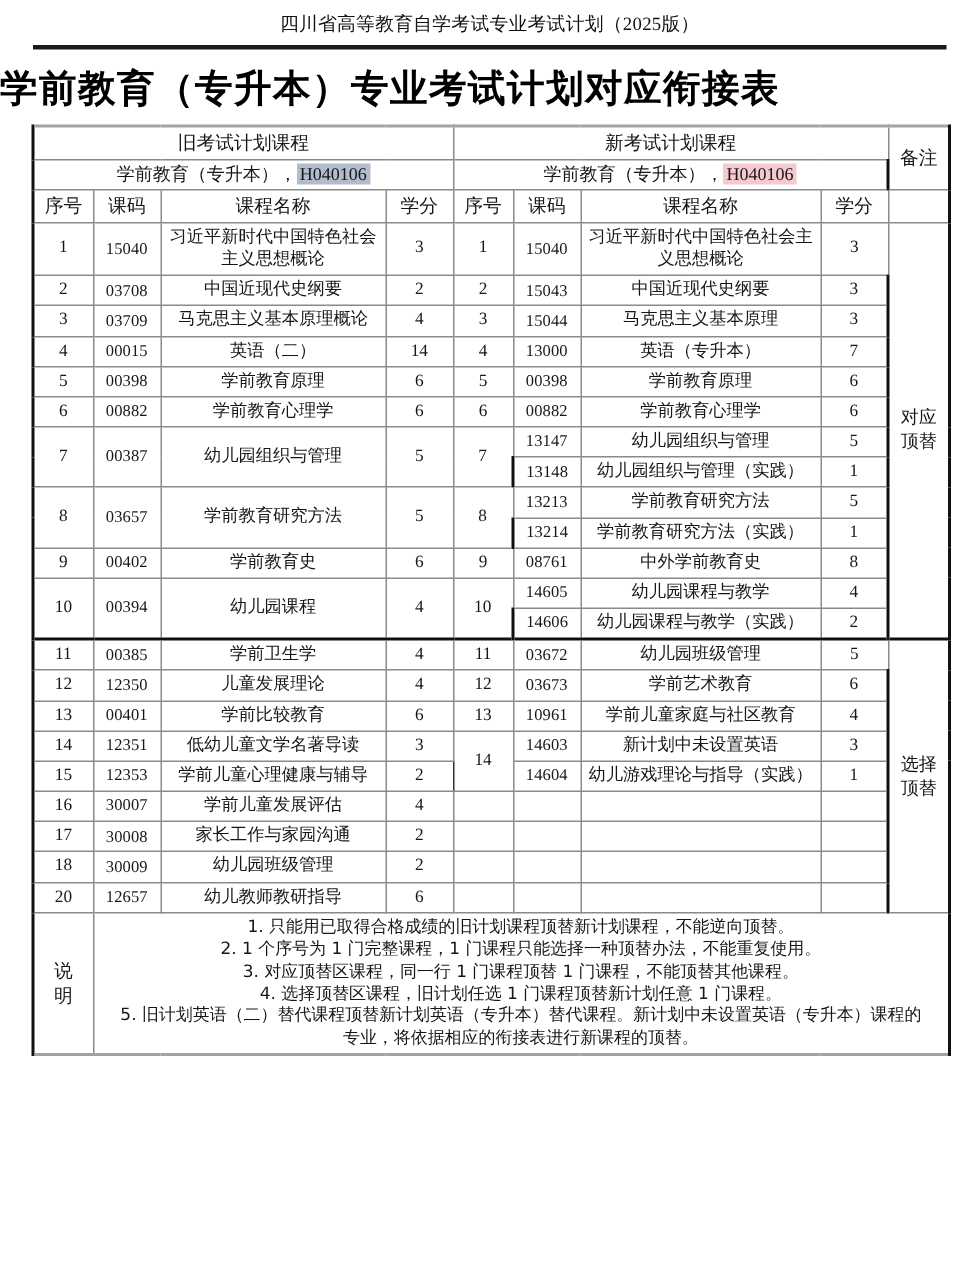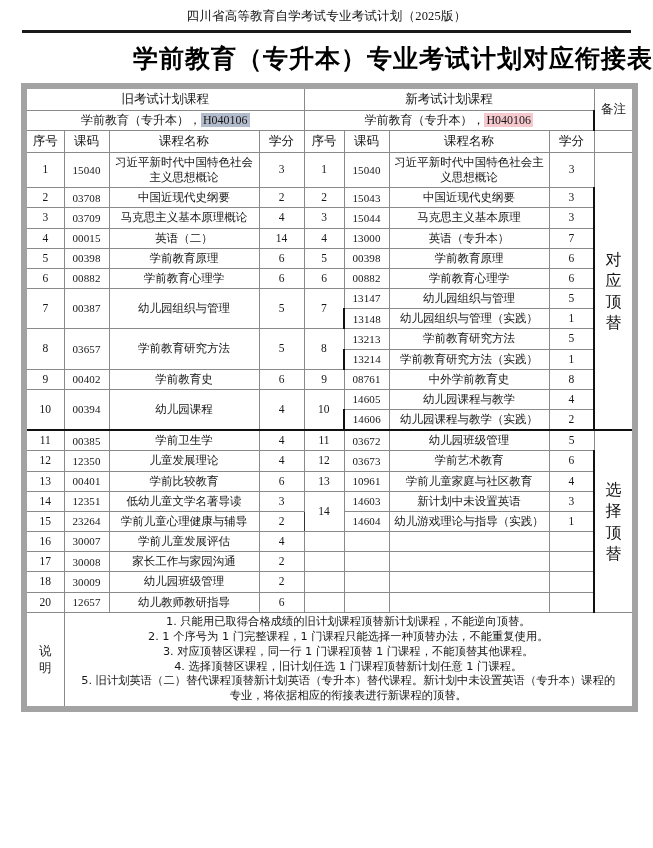--- a/index.html
+++ b/index.html
@@ -33,21 +33,21 @@
   }
 
   .rule-double {
     margin: 0 22px;
     border-top: 2px solid #1a1a1a;
     border-bottom: 1px solid #1a1a1a;
     height: 3px;
   }
 
   .doc-title {
-    text-align: right;
+    text-align: left;
     font-size: 25px;
     font-weight: bold;
     letter-spacing: 1px;
     padding: 9px 0 8px 0;
     color: #000;
     font-family: Liberation Sans, sans-serif;
   }
 
   
   .tbl-wrap { padding: 0 21px; }
@@ -61,21 +61,21 @@
   table.main td, table.main th {
     border: 1px solid #8a8a8a;
     padding: 2px 3px;
     text-align: center;
     vertical-align: middle;
     font-weight: normal;
     line-height: 1.32;
     color: #161616;
   }
   
-  table.main { border: 6px solid #a3a3a3; }
+  table.main { border: 2px solid #a3a3a3; }
   table.main tr > td:first-child,
   table.main tr > th:first-child { border-left: 2px solid #111; }
   table.main tr > td:last-child,
   table.main tr > th:last-child { border-right: 2px solid #111; }
   .r-head td { border-top: 2px solid #111; }
   .last-row td { border-bottom: 2px solid #111; }
 
   .tl { text-align: left; padding-left: 7px; }
   .code { font-size: 11px; letter-spacing: .1px; }
   .num { font-size: 11.5px; }
@@ -107,21 +107,21 @@
     padding: 0 2px;
     font-family: "Liberation Serif", "DejaVu Serif", serif;
   }
   .hl-pink {
     background: #f6c9ce;
     padding: 0 2px;
     font-family: "Liberation Serif", "DejaVu Serif", serif;
   }
 
   .remark {
-    font-size: 16px;
+    font-size: 12px;
     line-height: 1.45;
     margin-top: 24px;
   }
   .remark .rline { display: block; }
 
   
   .notes-label {
     width: 38px;
     font-family: "DejaVu Sans", "Liberation Sans", sans-serif;
     font-weight: bold;
@@ -342,21 +342,21 @@
             <td class="code" rowspan="1">12351</td>
             <td class="tl" rowspan="1">低幼儿童文学名著导读</td>
             <td class="num" rowspan="1">3</td>
             <td class="num half-sep" rowspan="2">14</td>
             <td class="code">14603</td>
             <td class="tl">新计划中未设置英语</td>
             <td class="num">3</td>
           </tr>
           <tr class="">
             <td class="num" rowspan="1">15</td>
-            <td class="code" rowspan="1">23264</td>
+            <td class="code" rowspan="1">12353</td>
             <td class="tl" rowspan="1">学前儿童心理健康与辅导</td>
             <td class="num" rowspan="1">2</td>
             <td class="code">14604</td>
             <td class="tl">幼儿游戏理论与指导（实践）</td>
             <td class="num">1</td>
           </tr>
           <tr class="">
             <td class="num" rowspan="1">16</td>
             <td class="code" rowspan="1">30007</td>
             <td class="tl" rowspan="1">学前儿童发展评估</td>

